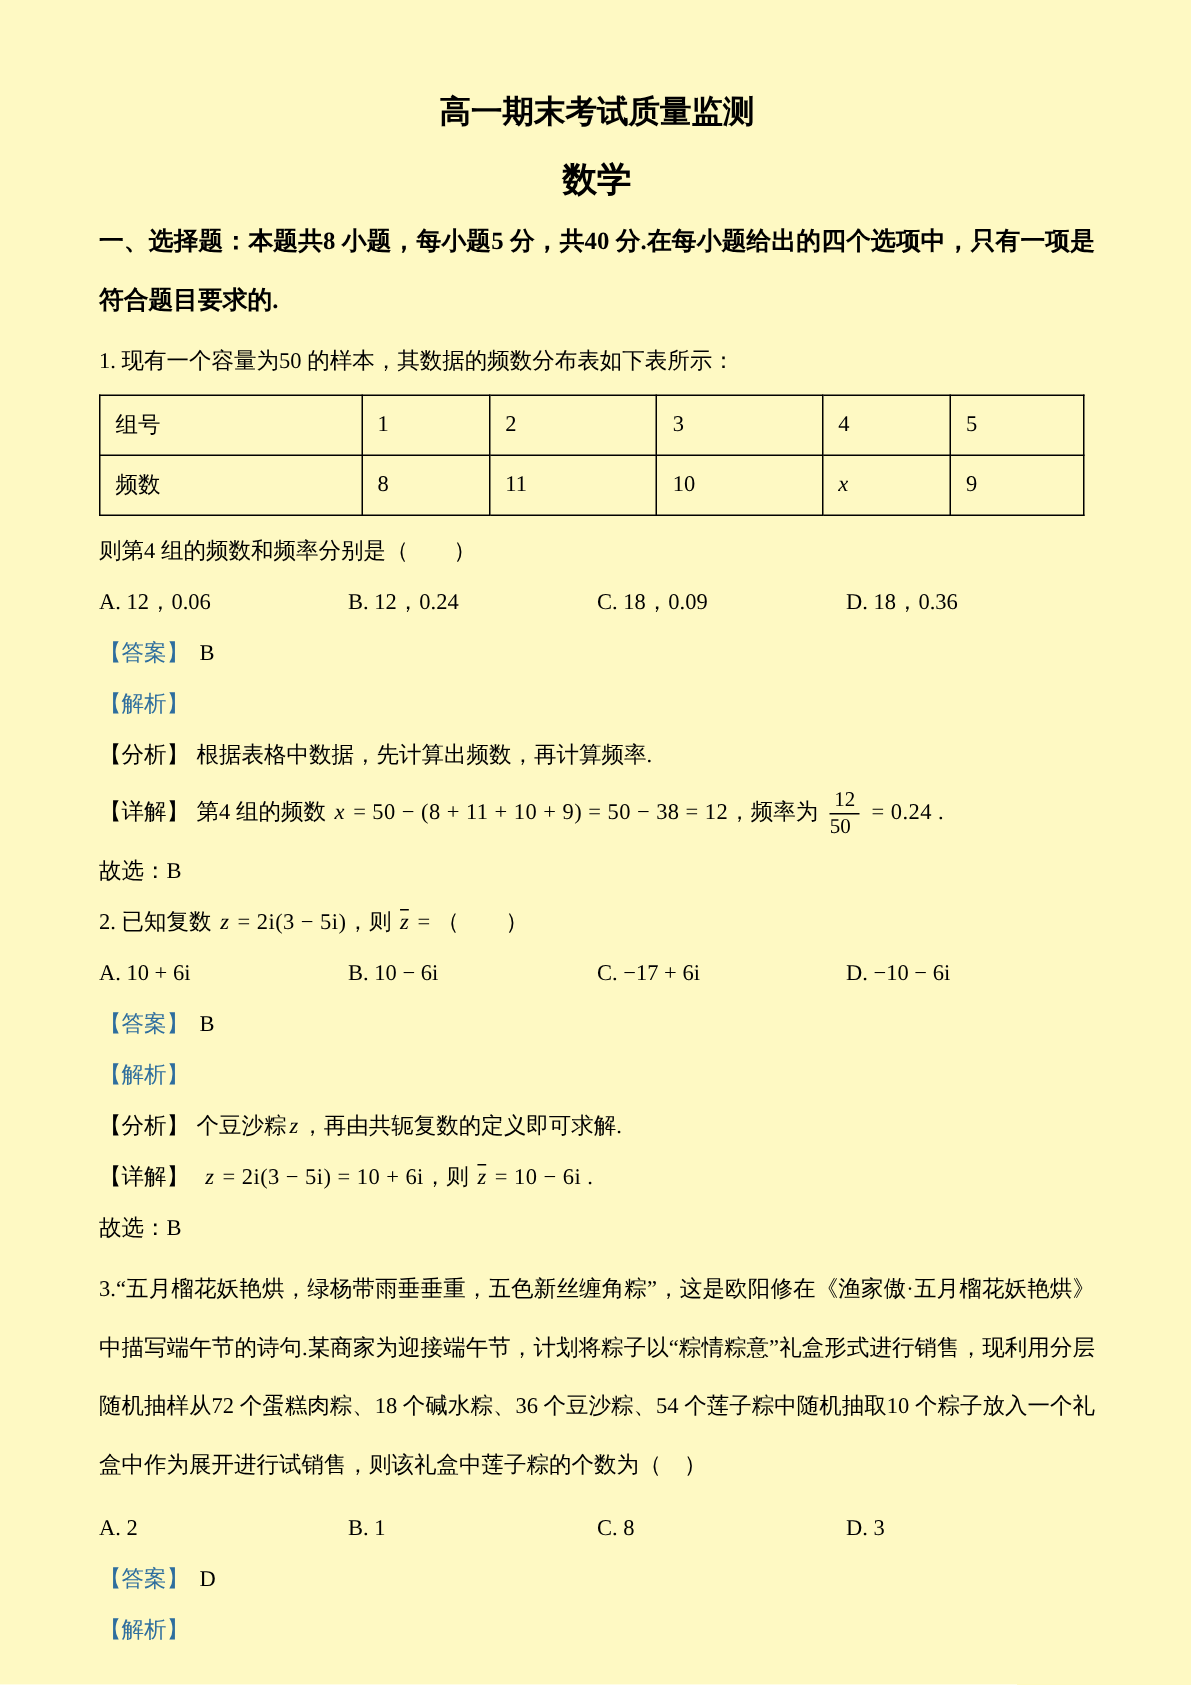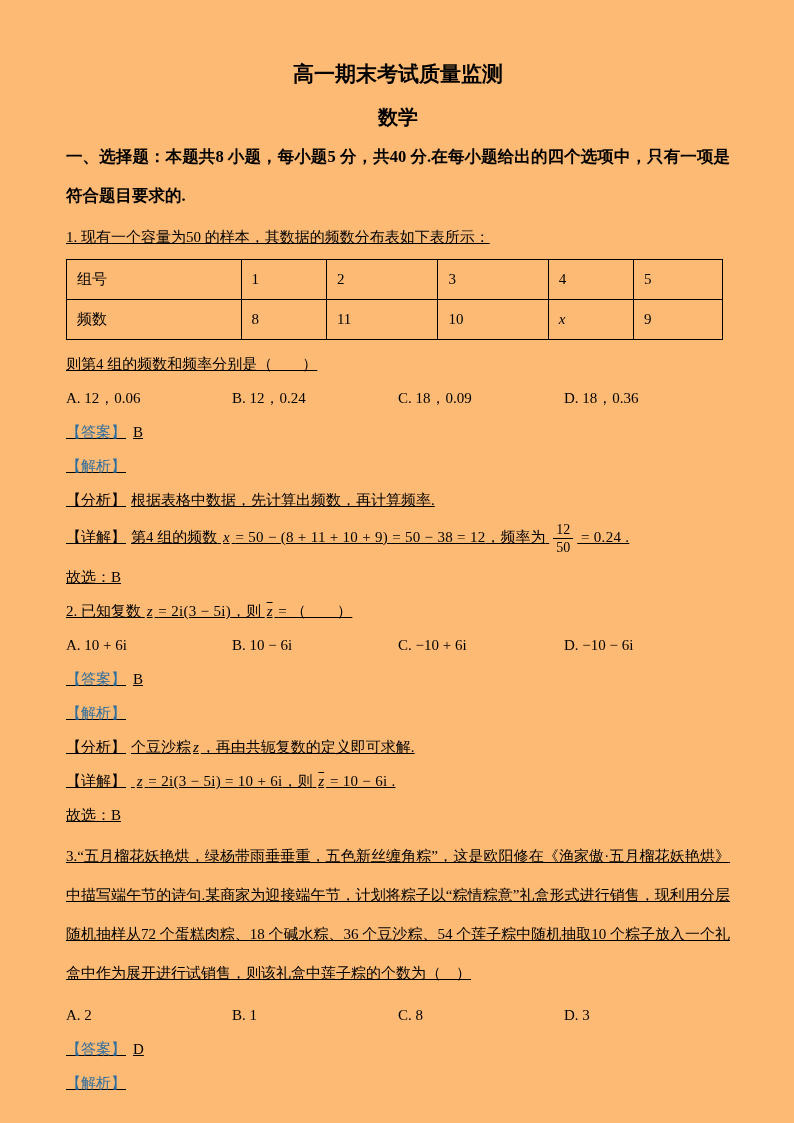--- a/index.html
+++ b/index.html
@@ -1,36 +1,36 @@
 <!DOCTYPE html>
 <html style="--label-blue: #2E6E9E;"><head>
 <meta charset="utf-8">
 <style>
   html, body { margin: 0; padding: 0; background: #ffffff; }
   .page {
     width: 794px; height: 1123px; margin: 0 auto; box-sizing: border-box;
-    padding: 58px 64px 0 66px; background: #fdba74; color: #000000;
+    padding: 58px 64px 0 66px; background: #fef9c3; color: #000000;
     font-family: "Liberation Serif", serif; font-size: 15px; overflow: hidden;
   }
   .doc-title  { text-align: center; font-weight: bold; font-size: 21px; margin: 2px 0 16px; }
-  .doc-subtitle { text-align: center; font-weight: bold; font-size: 20px; margin: 0 0 6px; }
+  .doc-subtitle { text-align: center; font-weight: bold; font-size: 23px; margin: 0 0 6px; }
   .section-heading { font-weight: bold; font-size: 16.5px; line-height: 39px; text-align: justify; margin: 0 0 2px; }
-  .para { line-height: 24px; margin: 10px 0; text-decoration: underline; }
+  .para { line-height: 24px; margin: 10px 0; }
   .wide { line-height: 39px; margin: 5px 0; text-align: justify; }
   .freq { border-collapse: collapse; width: 99%; table-layout: fixed; margin: 10px 0 12px; }
   .freq td { border: 1.5px solid #000; height: 39px; padding: 0 0 0 10px; font-size: 15px; margin-left: 32px; }
   .options { display: flex; margin: 10px 0; line-height: 24px; }
   .options > span { flex: 0 0 25%; }
   .blue { color: var(--label-blue, #2E6E9E); }
   .lbl { margin-right: 5px; }
   .ans { margin-left: 2px; }
   .var { font-style: italic; padding: 0 2px; font-family: "Liberation Serif", serif; }
   .ovl { text-decoration: overline; }
   .math { letter-spacing: 0.3px; }
-  .frac { display: inline-block; vertical-align: middle; text-align: center; line-height: 15px; font-size: 14px; margin: 0 4px; }
+  .frac { display: inline-block; vertical-align: middle; text-align: left; line-height: 15px; font-size: 14px; margin: 0 4px; }
   .frac .num { display: block; border-bottom: 1px solid #000; padding: 0 3px 1px; }
   .frac .den { display: block; padding-top: 1px; }
 </style>
 </head>
 <body>
 
 <div class="page">
 
   <div class="doc-title">高一期末考试质量监测</div>
   <div class="doc-subtitle">数学</div>
@@ -102,21 +102,21 @@
       <span>2. 已知复数</span>
       <span class="var">z</span>
       <span class="math">= 2i(3 − 5i)</span><span>，则</span>
       <span class="var ovl">z</span>
       <span class="math">= （　　）</span>
     </div>
 
     <div class="options">
       <span>A. 10 + 6i</span>
       <span>B. 10 − 6i</span>
-      <span>C. −10 + 6i</span>
+      <span>C. −17 + 6i</span>
       <span>D. −10 − 6i</span>
     </div>
 
     <div class="para">
       <span class="blue lbl">【答案】</span><span class="ans">B</span>
     </div>
     <div class="para">
       <span class="blue">【解析】</span>
     </div>
     <div class="para">

